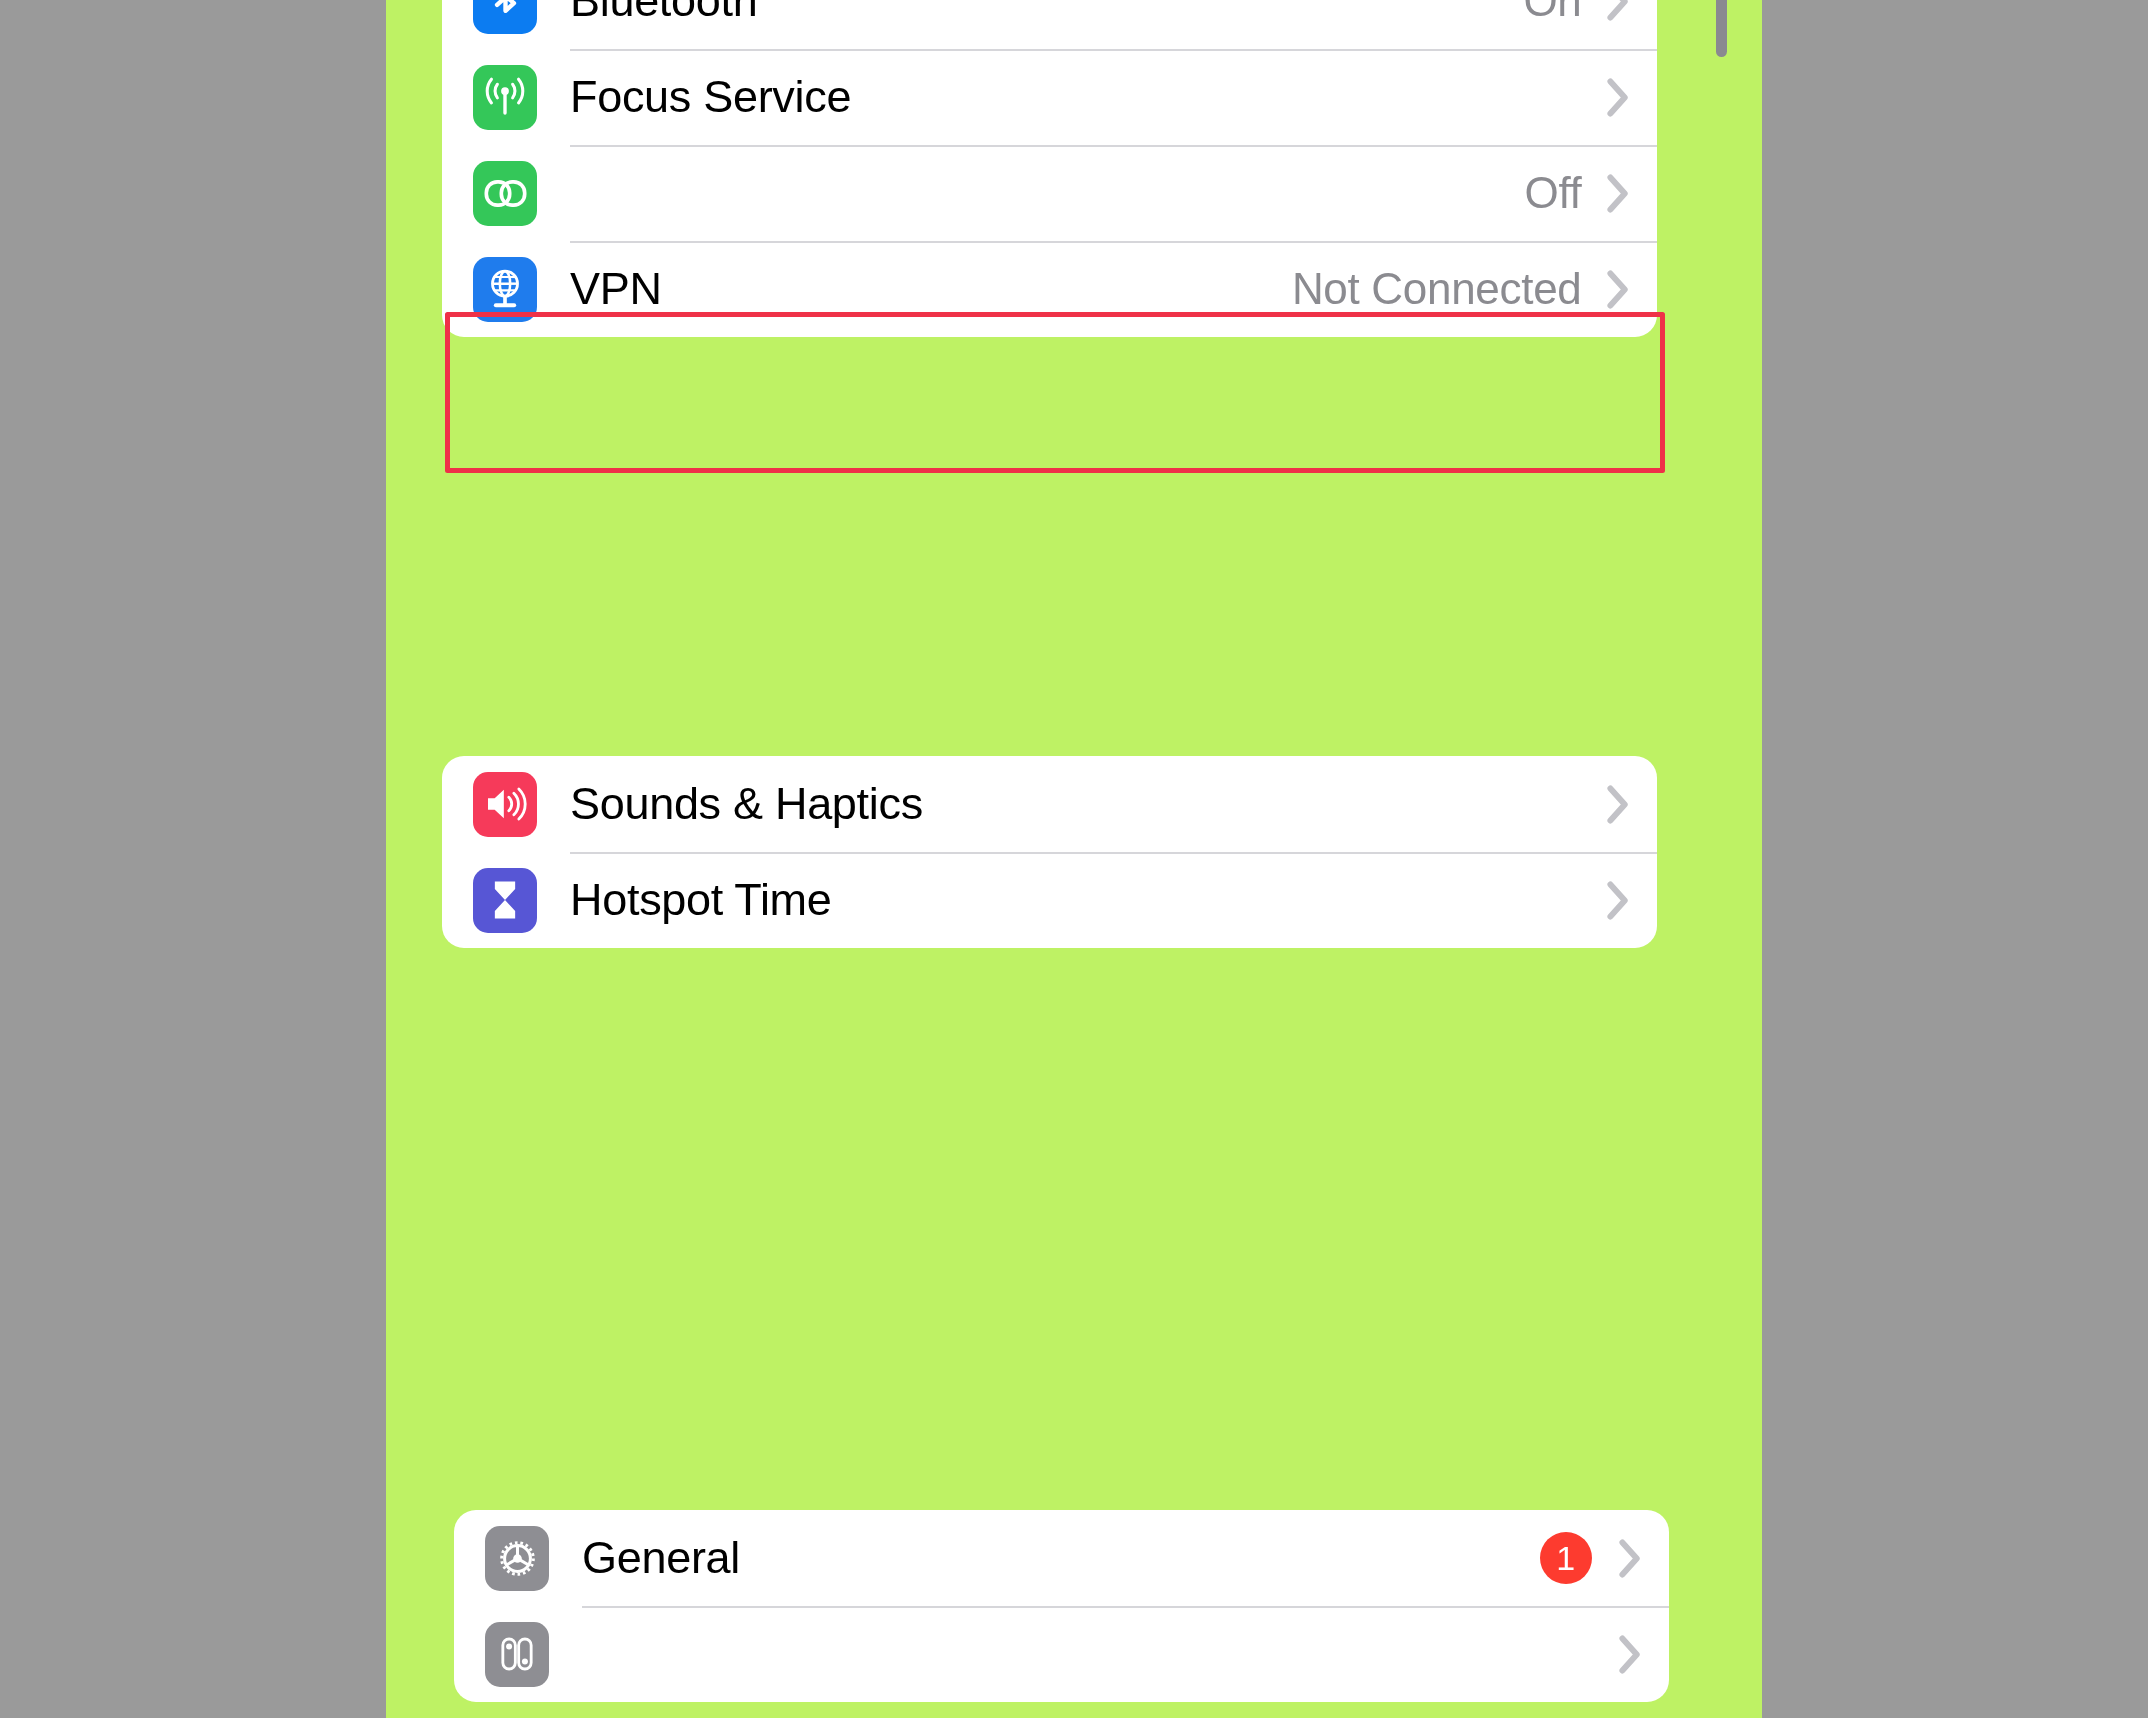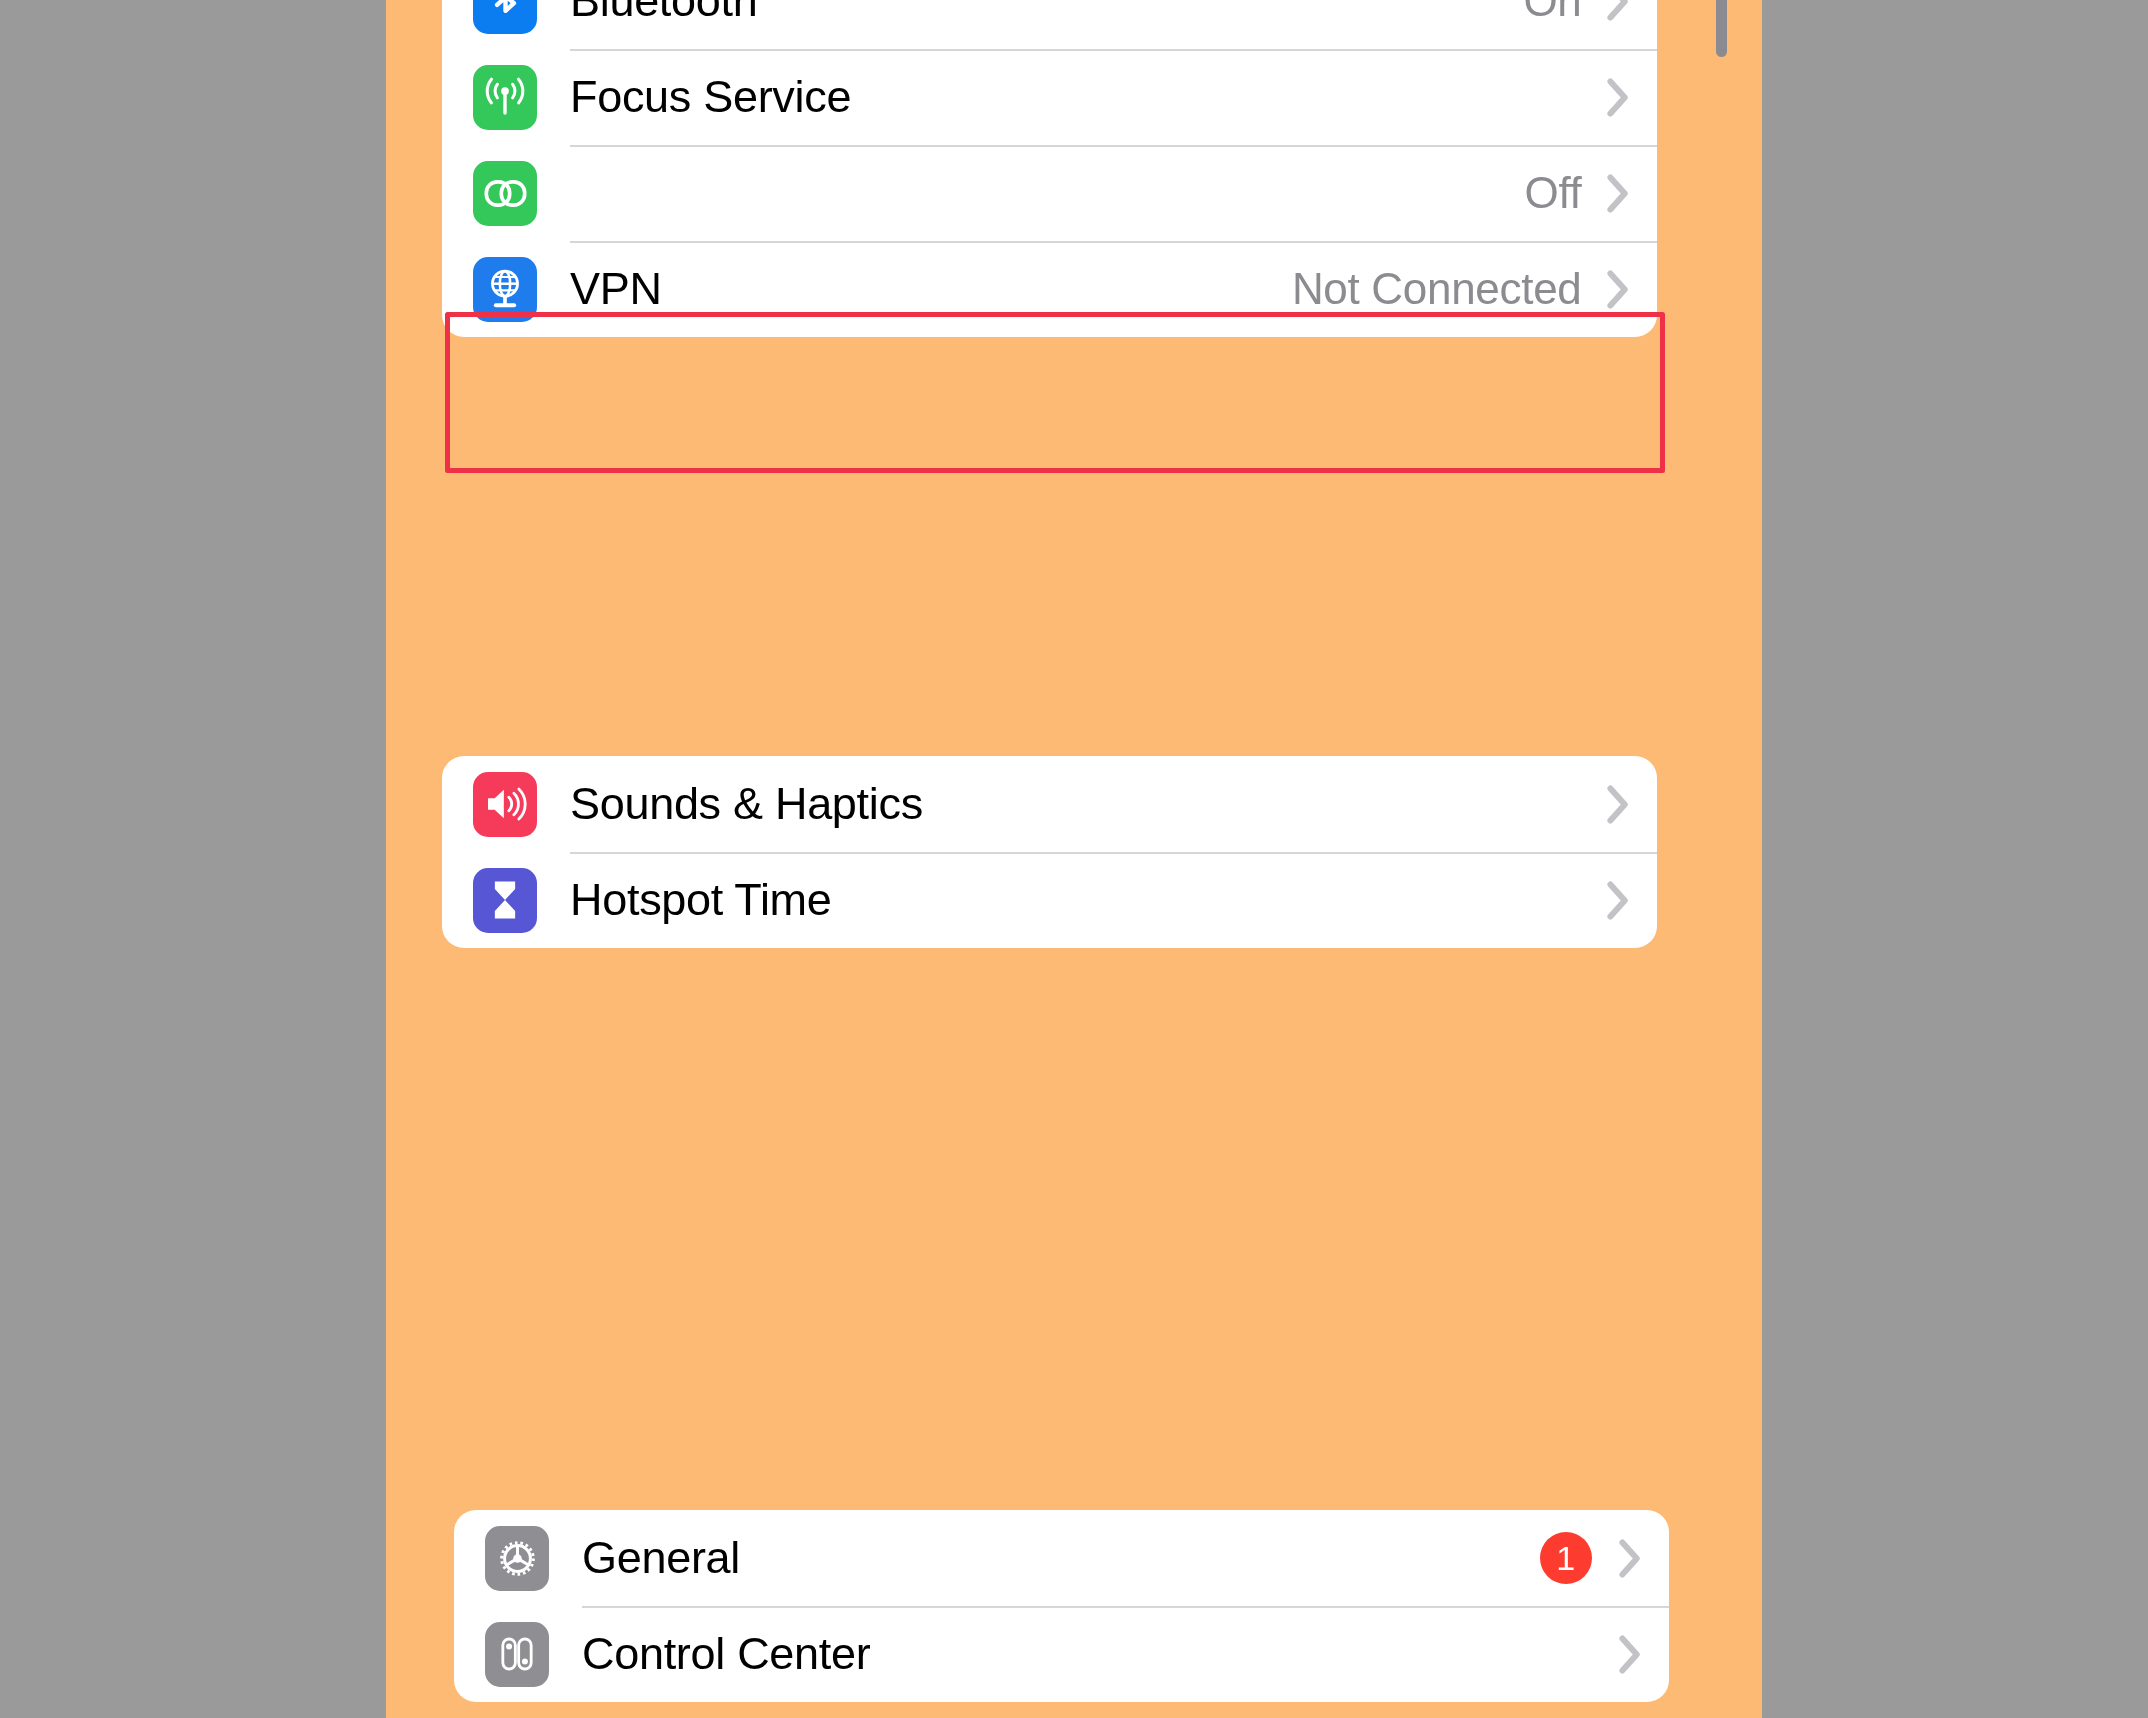--- a/index.html
+++ b/index.html
@@ -20,21 +20,21 @@
   #gray-left  { position:absolute; left:0;    top:0; width:386px;  height:1718px; background:#9a9a9a; }
   #gray-right { position:absolute; left:1762px; top:0; width:386px; height:1718px; background:#9a9a9a; }
 
   
   #phone-screen {
     position: absolute;
     left: 386px;
     top: 0;
     width: 1376px;
     height: 1718px;
-    background: #fdba74;
+    background: #bef264;
     overflow: hidden;
     text-align: right;
   }
 
   
   #scrollbar-track {
     position: absolute;
     right: 17px;
     top: 0;
     width: 11.7px;
@@ -313,21 +313,20 @@
 
     <div class="row">
       <span class="icon ic-control">
         <svg width="40" height="42" viewBox="0 0 48 50">
           <rect x="7" y="7" width="15" height="36" rx="7.5" fill="none" stroke="#fff" stroke-width="3.4"></rect>
           <rect x="26" y="7" width="15" height="36" rx="7.5" fill="none" stroke="#fff" stroke-width="3.4"></rect>
           <circle cx="14.5" cy="16" r="3.6" fill="#fff"></circle>
           <circle cx="33.5" cy="34" r="3.6" fill="#fff"></circle>
         </svg>
       </span>
-      <span class="label">Control Center</span>
       <span class="spacer"></span>
 
       <span class="chev">
         <svg width="22" height="39" viewBox="0 0 26 46">
             <path d="M4 4 L21 23 L4 42" fill="none" stroke="#c2c2c7" stroke-width="7" stroke-linecap="round" stroke-linejoin="round"></path>
           </svg>
       </span>
     </div>
   </div>
 

